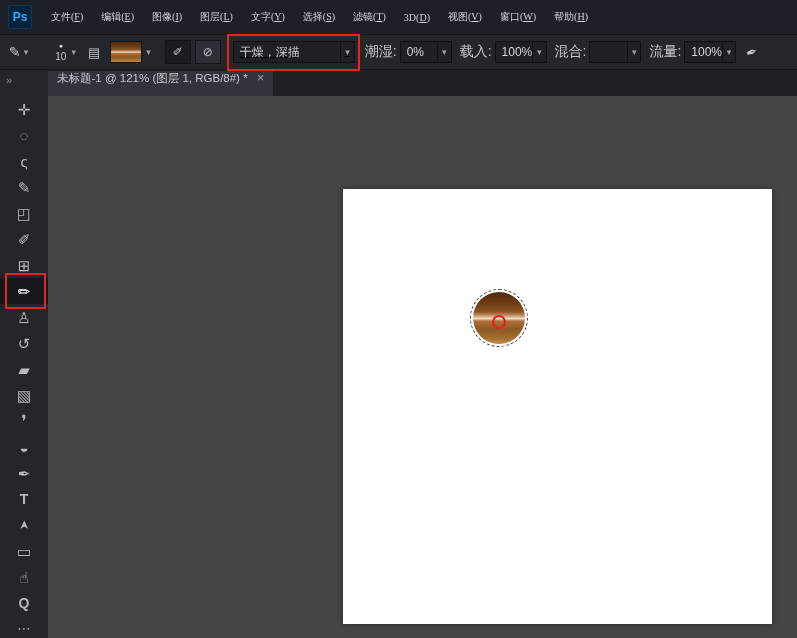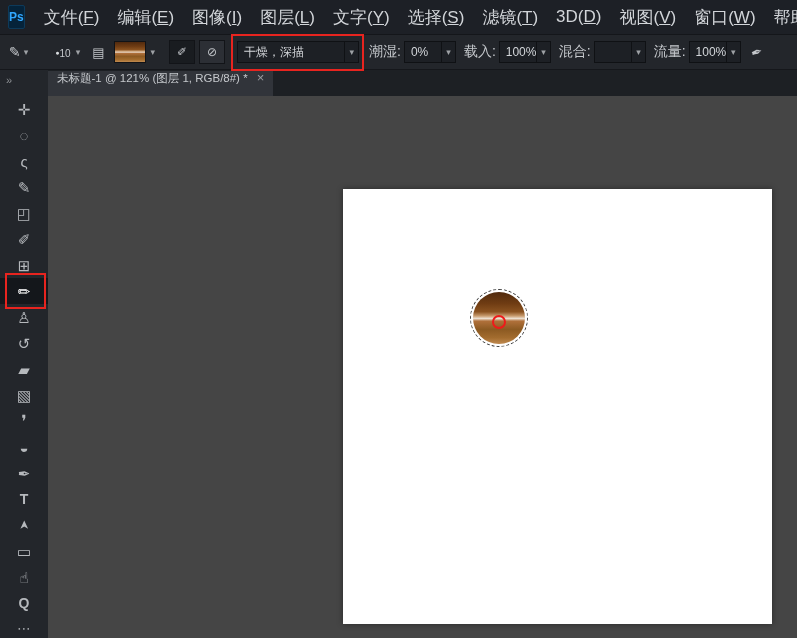--- a/index.html
+++ b/index.html
@@ -9,48 +9,48 @@
     background:#22252a;
   }
   .app{position:relative;width:797px;height:638px;background:#3b82f6;}
 
   
   .menubar{height:34px;background:#1d2026;border-bottom:1px solid #14161a;
     display:flex;align-items:center;padding-left:8px;}
   .ps-logo{width:22px;height:22px;background:#05233a;color:#31a8ff;font-weight:bold;
     font-size:12px;display:flex;align-items:center;justify-content:center;
     border-radius:2px;margin-right:10px;border:1px solid #0d3a5a;}
-  .menu-item{color:#d2d5d9;font-size:17px;padding:5px 9px;white-space:nowrap;cursor:default;}
+  .menu-item{color:#d2d5d9;font-size:10px;padding:5px 9px;white-space:nowrap;cursor:default;font-family:Liberation Serif, serif;}
   .menu-item u{text-decoration:underline;}
 
   
   .optionsbar{height:34px;background:#23262b;border-bottom:1px solid #15171b;
     display:flex;align-items:center;padding:0 6px;position:relative;}
   .chevron{display:inline-flex;align-items:center;}
   .chevron::after{content:"▾";font-size:9px;color:#9ea1a5;}
   .opt-btn{display:flex;align-items:center;gap:3px;padding:2px 3px;}
   .glyph-icon{font-size:14px;color:#c3c6ca;line-height:1;}
   .brush-picker{display:flex;align-items:center;margin-left:24px;gap:5px;}
-  .dot-col{display:flex;align-items:center;line-height:1;}
+  .dot-col{display:flex;flex-direction:column;align-items:center;line-height:1;}
   .dot{font-size:7px;color:#d8dbde;}
   .size{font-size:10px;color:#c6c9cd;margin-top:3px;}
   .panel-toggle{margin-left:12px;font-size:13px;color:#c3c6ca;}
   .swatch-wrap{display:flex;align-items:center;margin-left:10px;gap:4px;}
   .copper{background:linear-gradient(180deg,#512a0e 0%,#6f3c13 22%,#8a5220 38%,
     #c89b6e 46%,#ecdfd0 51%,#b0703a 56%,#8c5a22 72%,#a36c2e 88%,#c08a50 100%);}
   .swatch{width:30px;height:20px;border:1px solid #111317;}
   .mini-btn{width:24px;height:22px;border:1px solid #121418;display:flex;align-items:center;
     justify-content:center;color:#c3c6ca;font-size:12px;background:#2c2f35;}
   .mini-btn.active{background:#191c20;}
   .mb1{margin-left:14px;} .mb2{margin-left:4px;}
   .combo{display:flex;align-items:center;background:#1d2025;border:1px solid #0f1114;height:22px;box-sizing:border-box;}
   .combo-value{font-size:12px;color:#d2d5d9;padding:0 6px;flex:1;white-space:nowrap;overflow:hidden;}
   .combo .chevron{height:100%;padding:0 4px;border-left:1px solid #0f1114;}
   .preset-wrap{position:relative;margin-left:12px;}
-  .preset-combo{width:122px;}
+  .preset-combo{width:122px;text-decoration:underline;}
   .annotation{position:absolute;border:2px solid var(--annotation-red,#e8241f);pointer-events:none;z-index:5;}
   .preset-annotation{top:-7px;bottom:-8px;left:-6px;right:-5px;}
   .fields{display:flex;align-items:center;margin-left:10px;gap:8px;}
   .field{display:flex;align-items:center;gap:3px;}
   .field-label{font-size:14px;color:#c6c9cd;white-space:nowrap;}
   .combo.small{width:52px;}
   .airbrush{margin-left:10px;font-size:14px;color:#c3c6ca;transform:rotate(-20deg);}
 
   
   .main{display:flex;height:570px;}

